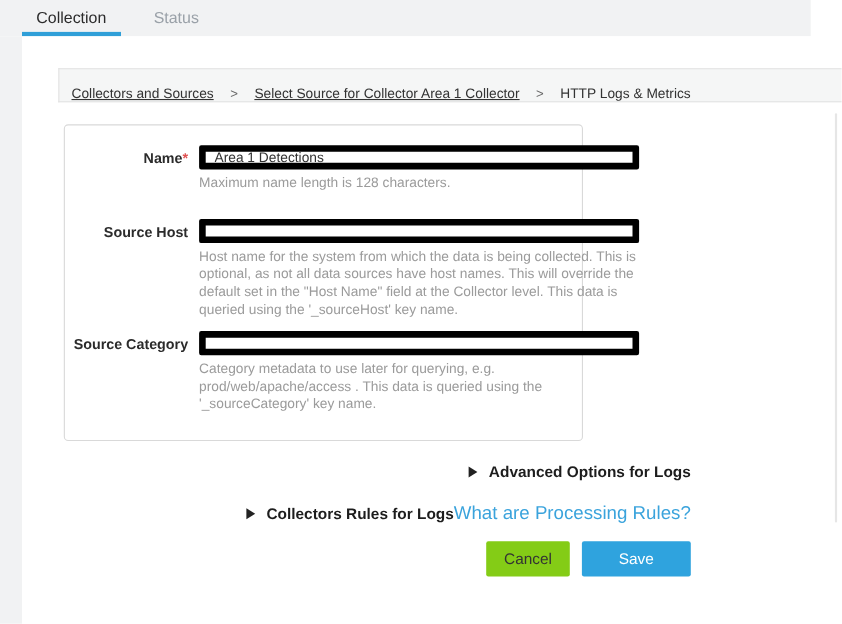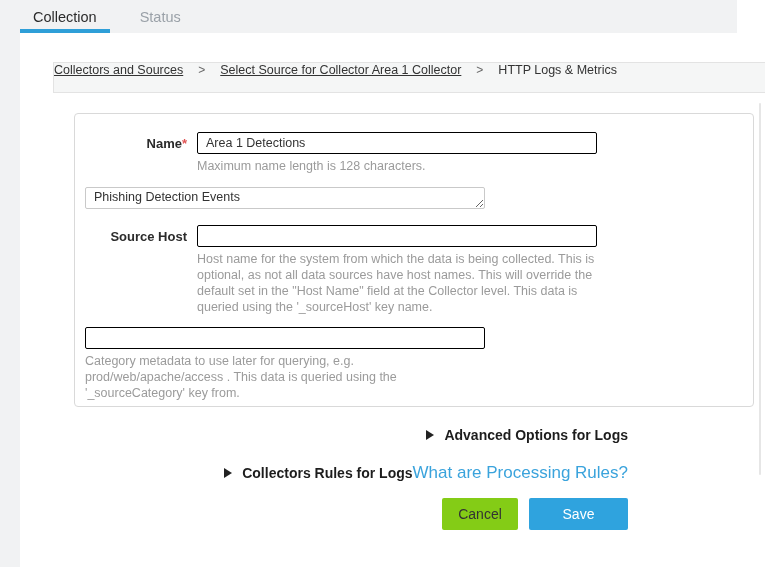--- a/index.html
+++ b/index.html
@@ -23,36 +23,36 @@
   
   .content { position:absolute; top:33px; left:20px; width:745px; height:534px;
              background:#ffffff; }
 
   .scrollbar-line { position:absolute; top:70px; left:739px; width:2px; height:372px;
                     background:#e6e6e6; border-radius:2px; }
 
   
   .breadcrumb { margin:29px 0 0 33px; height:31px; background:#f5f6f6;
                 border:1px solid #e3e3e3; border-right:none;
-                display:flex; align-items:flex-start; 
+                display:flex; align-items:flex-end; padding-left:11px;
                 font-size:12.5px; color:#333; }
   .crumb-link { text-decoration:underline; color:#333; cursor:pointer; white-space:nowrap; }
   .crumb-current { color:#333; white-space:nowrap; }
   .crumb-sep { color:#666; margin:0 15px; font-size:12px; }
 
   
-  .panel { margin:20px 0 0 54px; width:680px; border:1px solid #d9d9d9;
-           border-radius:4px; padding:18px 0 4px 0; background:#fff; }
+  .panel { margin:20px 0 0 38px; width:472px; border:1px solid #d9d9d9;
+           border-radius:4px; padding:18px 0 24px 0; background:#fff; }
   .row { display:flex; }
   .row + .row { margin-top:12px; }
   .flabel { width:112px; text-align:right; font-size:13px; font-weight:bold;
             color:#2b2b2b; padding-top:4px; flex:none; }
   .req { color:#e05252; }
   .fbody { margin-left:10px; width:400px; }
-  .tinput { width:400px; height:22px; border:1px solid #000000; border-radius:2px;
+  .tinput { width:400px; height:22px; border:6px solid #000000; border-radius:2px;
             padding:0 8px; font-size:12.5px; color:#333;
             font-family:"Liberation Sans","DejaVu Sans",sans-serif; background:#fff; }
   .tarea  { width:400px; height:22px; border:1px solid #c9c9c9; border-radius:2px;
             padding:2px 8px; font-size:12.5px; color:#333; resize:vertical;
             overflow:hidden; font-family:"Liberation Sans","DejaVu Sans",sans-serif; }
   .helper { margin-top:5px; font-size:12.5px; line-height:1.27; color:#9b9b9b; }
 
   
   .section-row { margin:20px 0 0 38px; width:570px; display:flex;
                  align-items:center; justify-content:flex-end; }
@@ -99,37 +99,35 @@
       <div class="flabel">
         <span>Name</span><span class="req">*</span>
       </div>
       <div class="fbody">
         <input class="tinput" type="text" value="Area 1 Detections" style="">
         <div class="helper">Maximum name length is 128 characters.</div>
       </div>
     </div>
 
     <div class="row">
-      <div class="fbody">
-        <textarea class="tarea" style="">Phishing Detection Events</textarea>
-      </div>
     </div>
 
     <div class="row">
       <div class="flabel">Source Host</div>
       <div class="fbody">
         <input class="tinput" type="text" value="" style="">
         <div class="helper">Host name for the system from which the data is being collected. This is optional, as not all data sources have host names. This will override the default set in the "Host Name" field at the Collector level. This data is queried using the '_sourceHost' key name.</div>
       </div>
     </div>
 
     <div class="row">
+      <div class="flabel">Source Category</div>
       <div class="fbody">
         <input class="tinput" type="text" value="" style="">
-        <div class="helper">Category metadata to use later for querying, e.g. prod/web/apache/access . This data is queried using the '_sourceCategory' key from.</div>
+        <div class="helper">Category metadata to use later for querying, e.g. prod/web/apache/access . This data is queried using the '_sourceCategory' key name.</div>
       </div>
     </div>
 
   </div>
 
   <div class="section-row">
     <div class="section-head">
       <span class="tri"></span>
       <span class="section-label">Advanced Options for Logs</span>
     </div>

